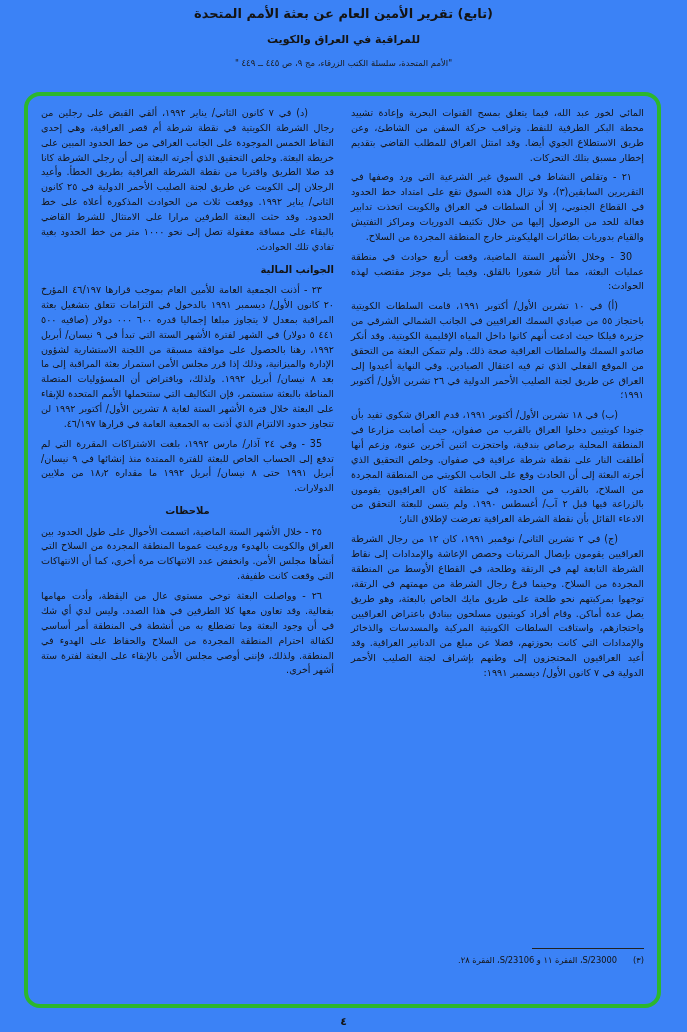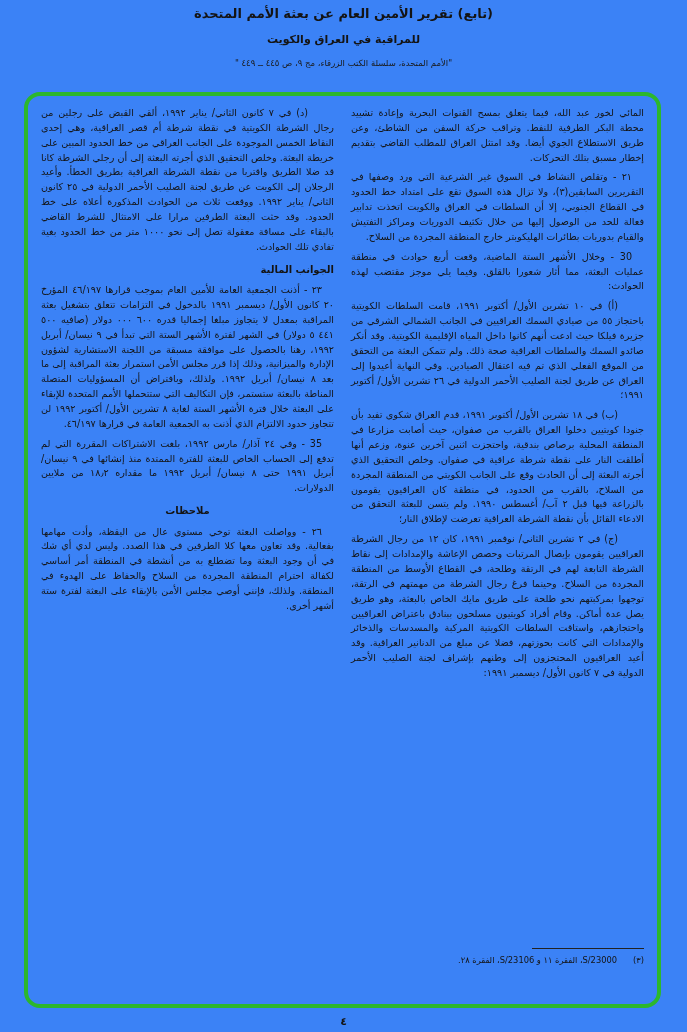--- a/index.html
+++ b/index.html
@@ -108,20 +108,21 @@
         </div>
       </div>
     </div>
 
     <div class="col col-left">
       <p class="para sub-item">(د) في ٧ كانون الثاني/ يناير ١٩٩٢، ألقي القبض على رجلين من رجال الشرطة الكويتية في نقطة شرطة أم قصر العراقية، وهي إحدى النقاط الخمس الموجودة على الجانب العراقي من خط الحدود المبين على خريطة البعثة. وخلص التحقيق الذي أجرته البعثة إلى أن رجلي الشرطة كانا قد ضلا الطريق واقتربا من نقطة الشرطة العراقية بطريق الخطأ. وأعيد الرجلان إلى الكويت عن طريق لجنة الصليب الأحمر الدولية في ٢٥ كانون الثاني/ يناير ١٩٩٢. ووقعت ثلاث من الحوادث المذكورة أعلاه على خط الحدود. وقد حثت البعثة الطرفين مرارا على الامتثال للشرط القاضي بالبقاء على مسافة معقولة تصل إلى نحو ١٠٠٠ متر من خط الحدود بغية تفادي تلك الحوادث.</p>
       <div class="heading">الجوانب المالية</div>
       <p class="para">٢٣ - أذنت الجمعية العامة للأمين العام بموجب قرارها ٤٦/١٩٧ المؤرخ ٢٠ كانون الأول/ ديسمبر ١٩٩١ بالدخول في التزامات تتعلق بتشغيل بعثة المراقبة بمعدل لا يتجاوز مبلغا إجماليا قدره ٦٠٠ ٠٠٠ دولار (صافيه ٥٠٠ ٤٤١ ٥ دولار) في الشهر لفترة الأشهر الستة التي تبدأ في ٩ نيسان/ أبريل ١٩٩٢، رهنا بالحصول على موافقة مسبقة من اللجنة الاستشارية لشؤون الإدارة والميزانية، وذلك إذا قرر مجلس الأمن استمرار بعثة المراقبة إلى ما بعد ٨ نيسان/ أبريل ١٩٩٢. ولذلك، وبافتراض أن المسؤوليات المتصلة المناطة بالبعثة ستستمر، فإن التكاليف التي ستتحملها الأمم المتحدة للإبقاء على البعثة خلال فترة الأشهر الستة لغاية ٨ تشرين الأول/ أكتوبر ١٩٩٢ لن تتجاوز حدود الالتزام الذي أذنت به الجمعية العامة في قرارها ٤٦/١٩٧.</p>
       <p class="para">35 - وفي ٢٤ آذار/ مارس ١٩٩٢، بلغت الاشتراكات المقررة التي لم تدفع إلى الحساب الخاص للبعثة للفترة الممتدة منذ إنشائها في ٩ نيسان/ أبريل ١٩٩١ حتى ٨ نيسان/ أبريل ١٩٩٢ ما مقداره ١٨٫٢ من ملايين الدولارات.</p>
       <div class="heading centered">ملاحظات</div>
+      <p class="para">٢٥ - خلال الأشهر الستة الماضية، اتسمت الأحوال على طول الحدود بين العراق والكويت بالهدوء وروعيت عموما المنطقة المجردة من السلاح التي أنشأها مجلس الأمن. وانخفض عدد الانتهاكات مرة أخرى، كما أن الانتهاكات التي وقعت كانت طفيفة.</p>
       <p class="para">٢٦ - وواصلت البعثة توخي مستوى عال من اليقظة، وأدت مهامها بفعالية. وقد تعاون معها كلا الطرفين في هذا الصدد. وليس لدي أي شك في أن وجود البعثة وما تضطلع به من أنشطة في المنطقة أمر أساسي لكفالة احترام المنطقة المجردة من السلاح والحفاظ على الهدوء في المنطقة. ولذلك، فإنني أوصي مجلس الأمن بالإبقاء على البعثة لفترة ستة أشهر أخرى.</p>
     </div>
 
   </div>
 
   <div class="page-number">٤</div>
 
 </div>
 
 </body></html>

